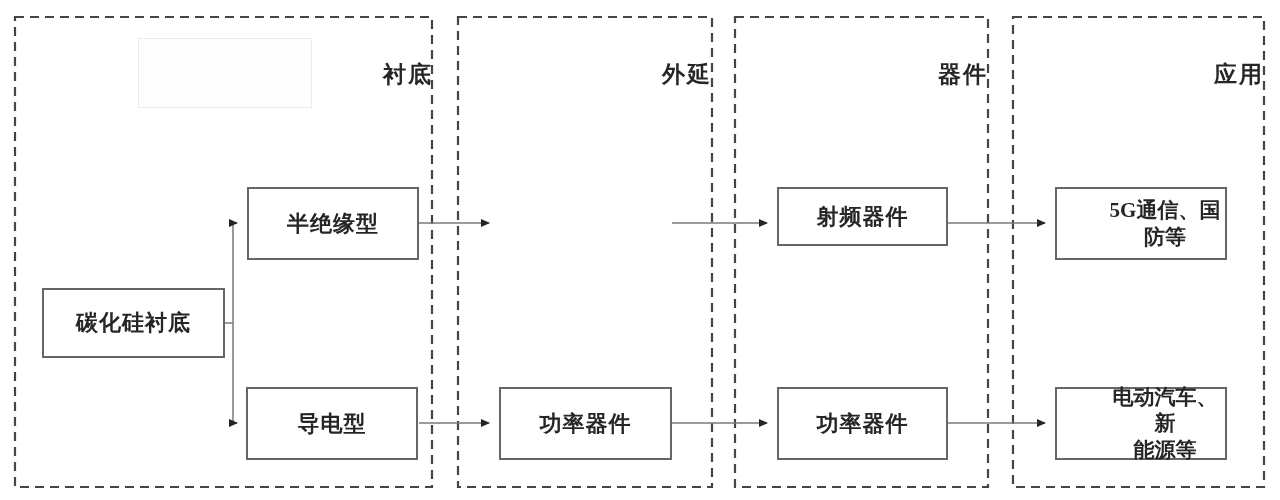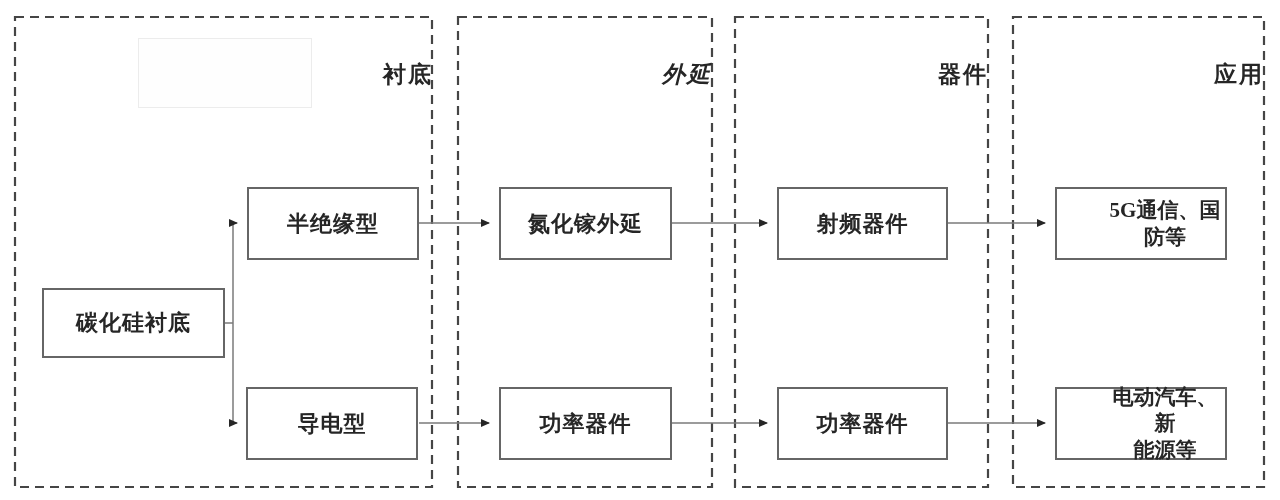--- a/index.html
+++ b/index.html
@@ -63,27 +63,27 @@
     font-size: 21px;
     letter-spacing: 0px;
     padding-left: 48px;
   }
   
   .n-sic-substrate   { left: 42px;   top: 288px; width: 183px; height: 70px; }
   .n-semi-insulating { left: 247px;  top: 187px; width: 172px; height: 73px; }
   .n-conductive      { left: 246px;  top: 387px; width: 172px; height: 73px; }
   .n-gan-epitaxy     { left: 499px;  top: 187px; width: 173px; height: 73px; }
   .n-sic-epitaxy     { left: 499px;  top: 387px; width: 173px; height: 73px; }
-  .n-rf-device       { left: 777px;  top: 187px; width: 171px; height: 73px; }
+  .n-rf-device       { left: 777px;  top: 187px; width: 171px; height: 59px; }
   .n-power-device    { left: 777px;  top: 387px; width: 171px; height: 73px; text-align: center; }
   .n-app-5g          { left: 1055px; top: 187px; width: 172px; height: 73px; }
   .n-app-ev          { left: 1055px; top: 387px; width: 172px; height: 73px; }
   
   .h-substrate   { left: 14px;   width: 419px; }
-  .h-epitaxy     { left: 458px;  width: 254px; font-style: italic; }
+  .h-epitaxy     { left: 458px;  width: 254px; }
   .h-device      { left: 735px;  width: 253px; }
   .h-application { left: 1013px; width: 251px; }
 </style>
 </head>
 <body>
 
 <div class="canvas">
 
   <svg class="layer-svg" viewBox="0 0 1280 500">
     <defs>
@@ -120,23 +120,20 @@
 
   <div class="node n-sic-substrate">
     <span class="label">碳化硅衬底</span>
   </div>
   <div class="node n-semi-insulating">
     <span class="label">半绝缘型</span>
   </div>
   <div class="node n-conductive">
     <span class="label">导电型</span>
   </div>
-  <div class="node n-gan-epitaxy">
-    <span class="label">氮化镓外延</span>
-  </div>
   <div class="node n-sic-epitaxy">
     <span class="label">功率器件</span>
   </div>
   <div class="node n-rf-device">
     <span class="label">射频器件</span>
   </div>
   <div class="node n-power-device">
     <span class="label">功率器件</span>
   </div>
   <div class="node n-app-5g small-text">

